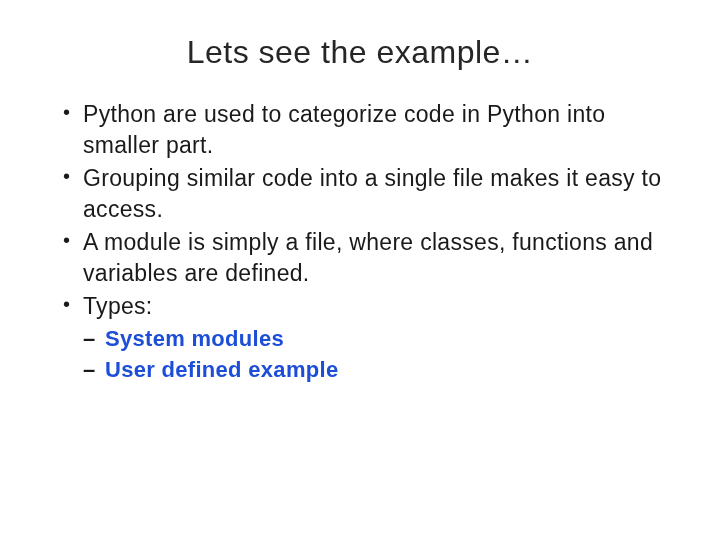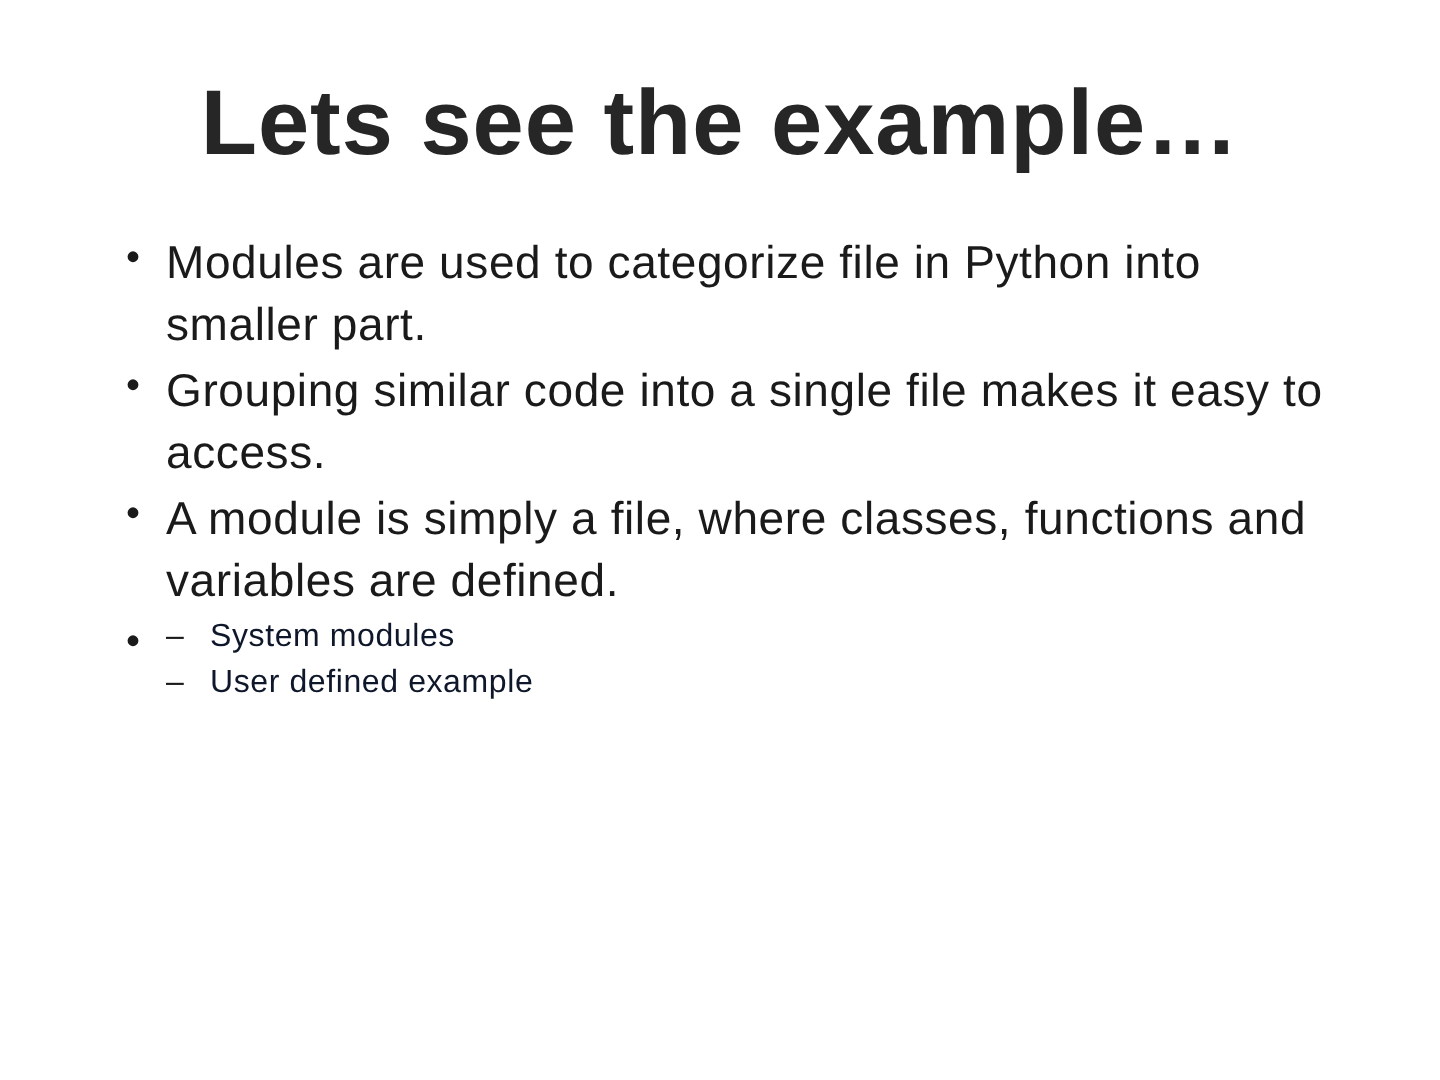--- a/index.html
+++ b/index.html
@@ -17,22 +17,22 @@
       overflow: hidden;
     }
 
     .slide {
       width: 100%;
       height: 100%;
       padding: 30px 45px 30px 45px;
     }
 
     .title {
-      font-size: 46px;
-      font-weight: 700;
+      font-size: 32px;
+      font-weight: 400;
       text-align: center;
       margin-bottom: 28px;
       margin-top: 4px;
       color: #262626;
       letter-spacing: 0.5px;
     }
 
     .bullet-list {
       list-style: none;
       padding-left: 18px;
@@ -57,46 +57,48 @@
       font-size: 20px;
     }
 
     .sub-list {
       list-style: none;
       padding-left: 0px;
       margin-top: 2px;
     }
 
     .sub-item {
-      font-size: 16px;
+      font-size: 22px;
       line-height: 1.4;
       padding-left: 22px;
       position: relative;
-      color: #0f172a;
+      color: #1d4ed8;
       letter-spacing: 0.3px;
+      font-weight: bold;
     }
 
     .sub-item::before {
       content: "–";
       position: absolute;
       left: 0;
       top: 0;
       color: #1a1a1a;
     }
   </style>
 </head>
 <body>
 
 <div class="slide">
   <h1 class="title">Lets see the example…</h1>
 
   <ul class="bullet-list">
-    <li class="bullet-item">Modules are used to categorize file in Python  into smaller part.</li>
+    <li class="bullet-item">Python are used to categorize code in Python  into smaller part.</li>
     <li class="bullet-item">Grouping similar code into a single file makes it  easy to access.</li>
     <li class="bullet-item">A module is simply a file, where classes,  functions and variables are defined.</li>
     <li class="bullet-item">
+      <span>Types:</span>
       <ul class="sub-list">
         <li class="sub-item">System modules</li>
         <li class="sub-item">User defined example</li>
       </ul>
     </li>
   </ul>
 </div>
 
 </body></html>

